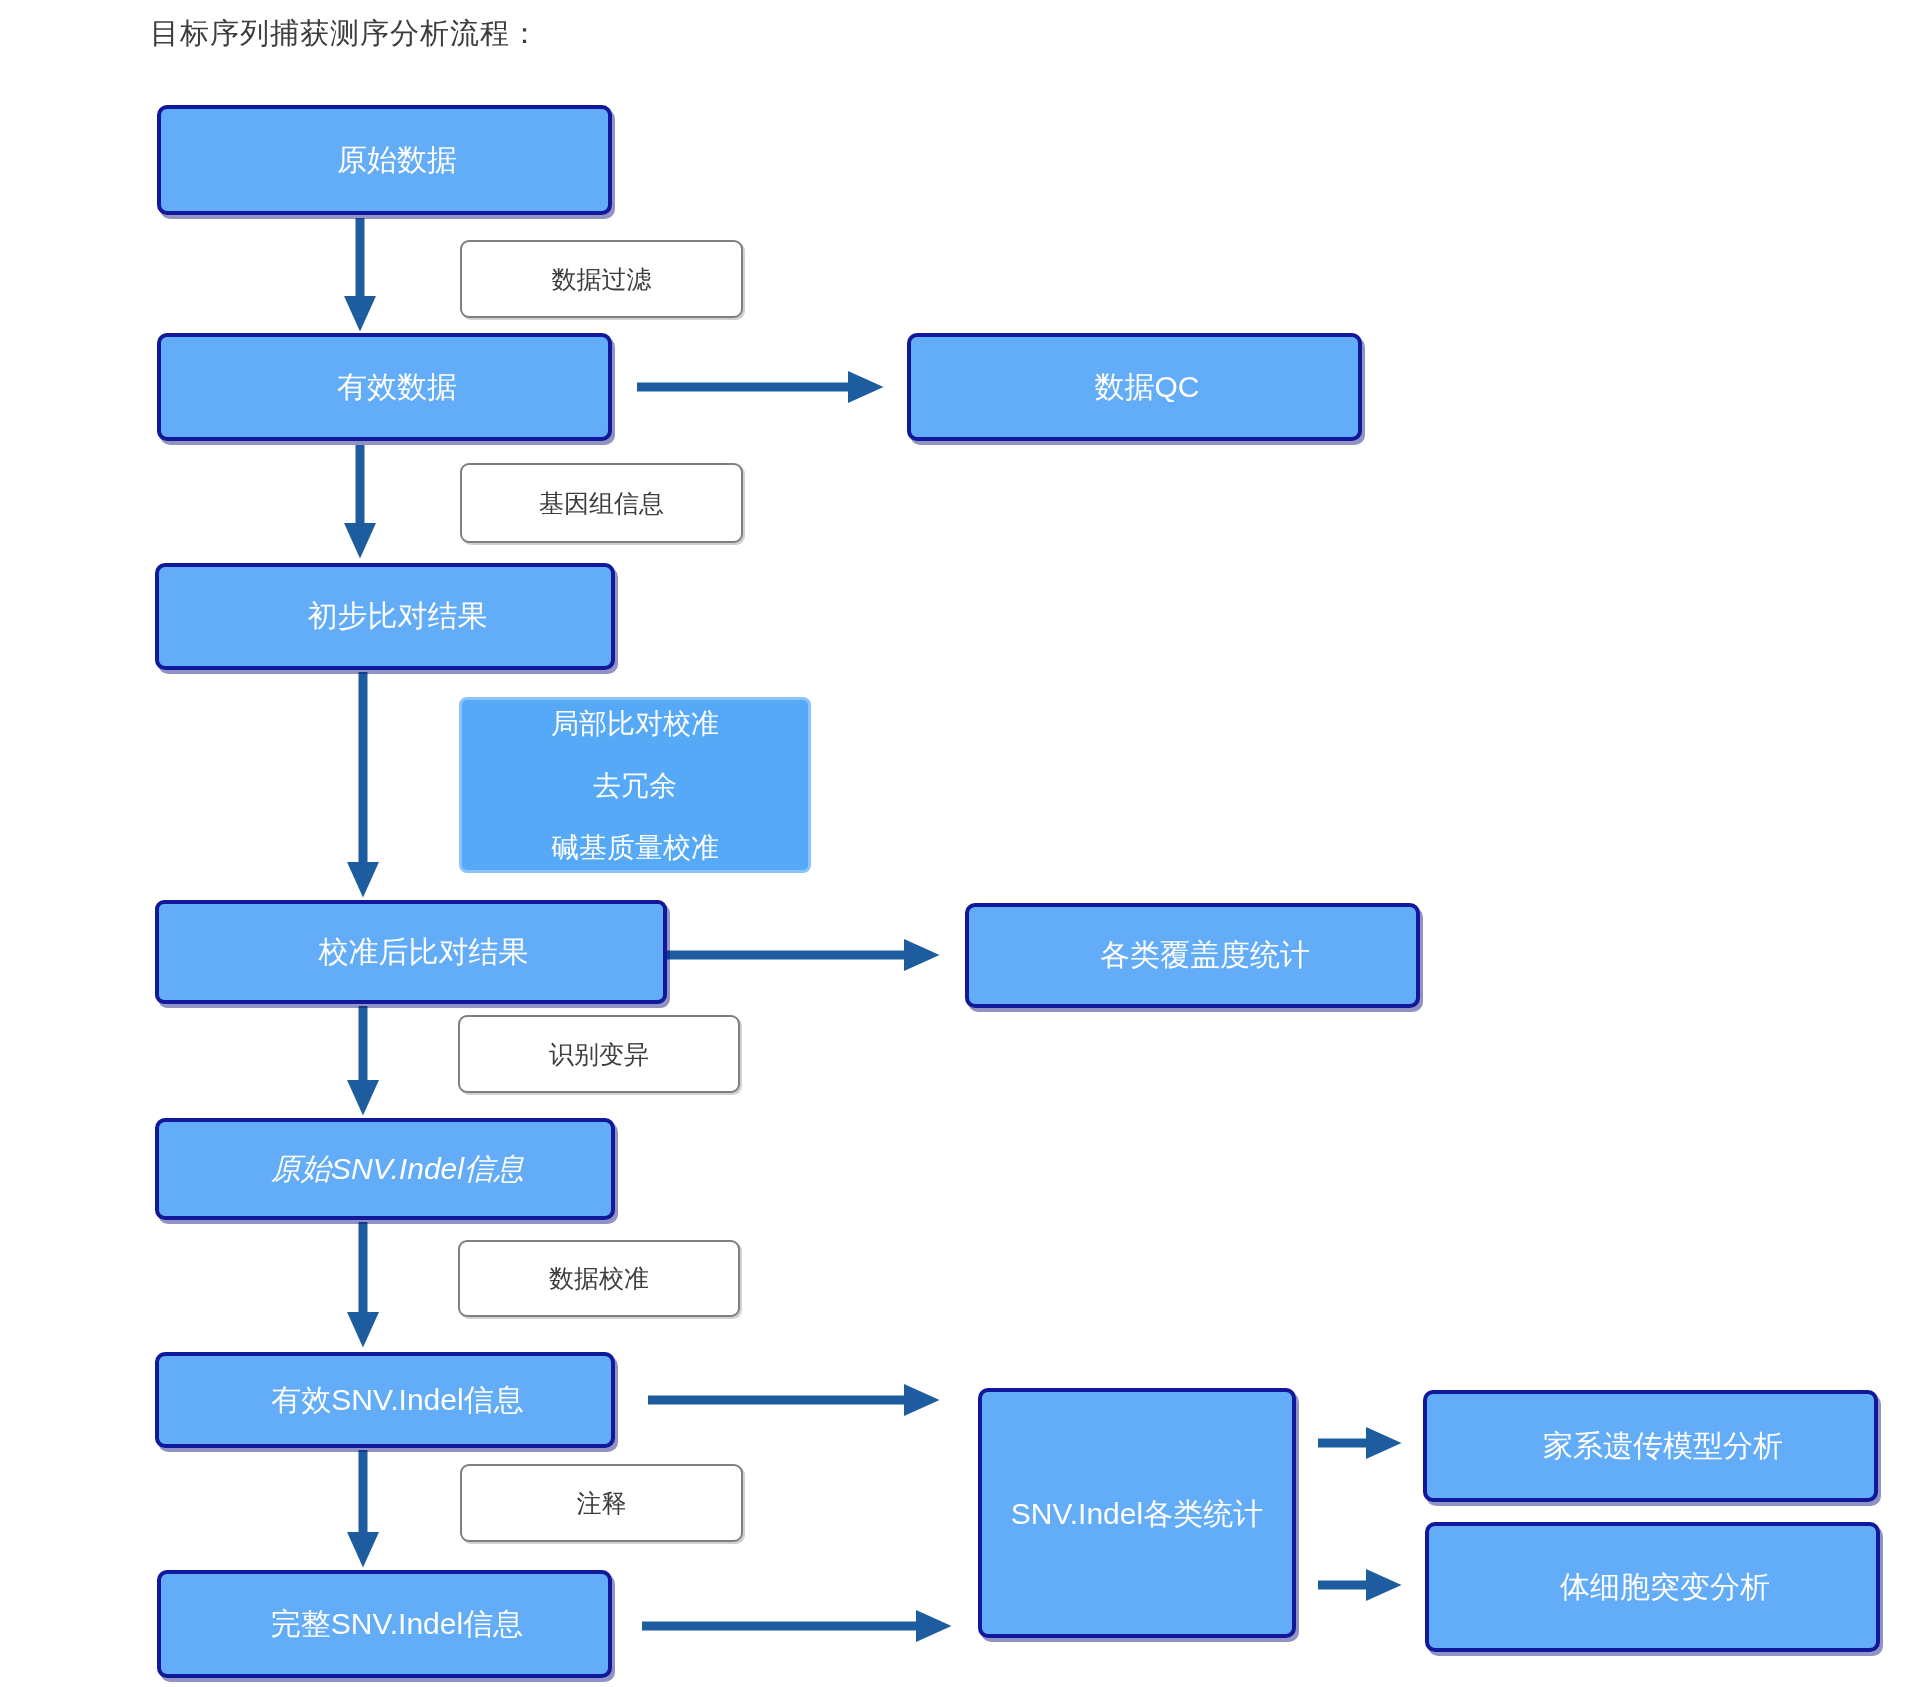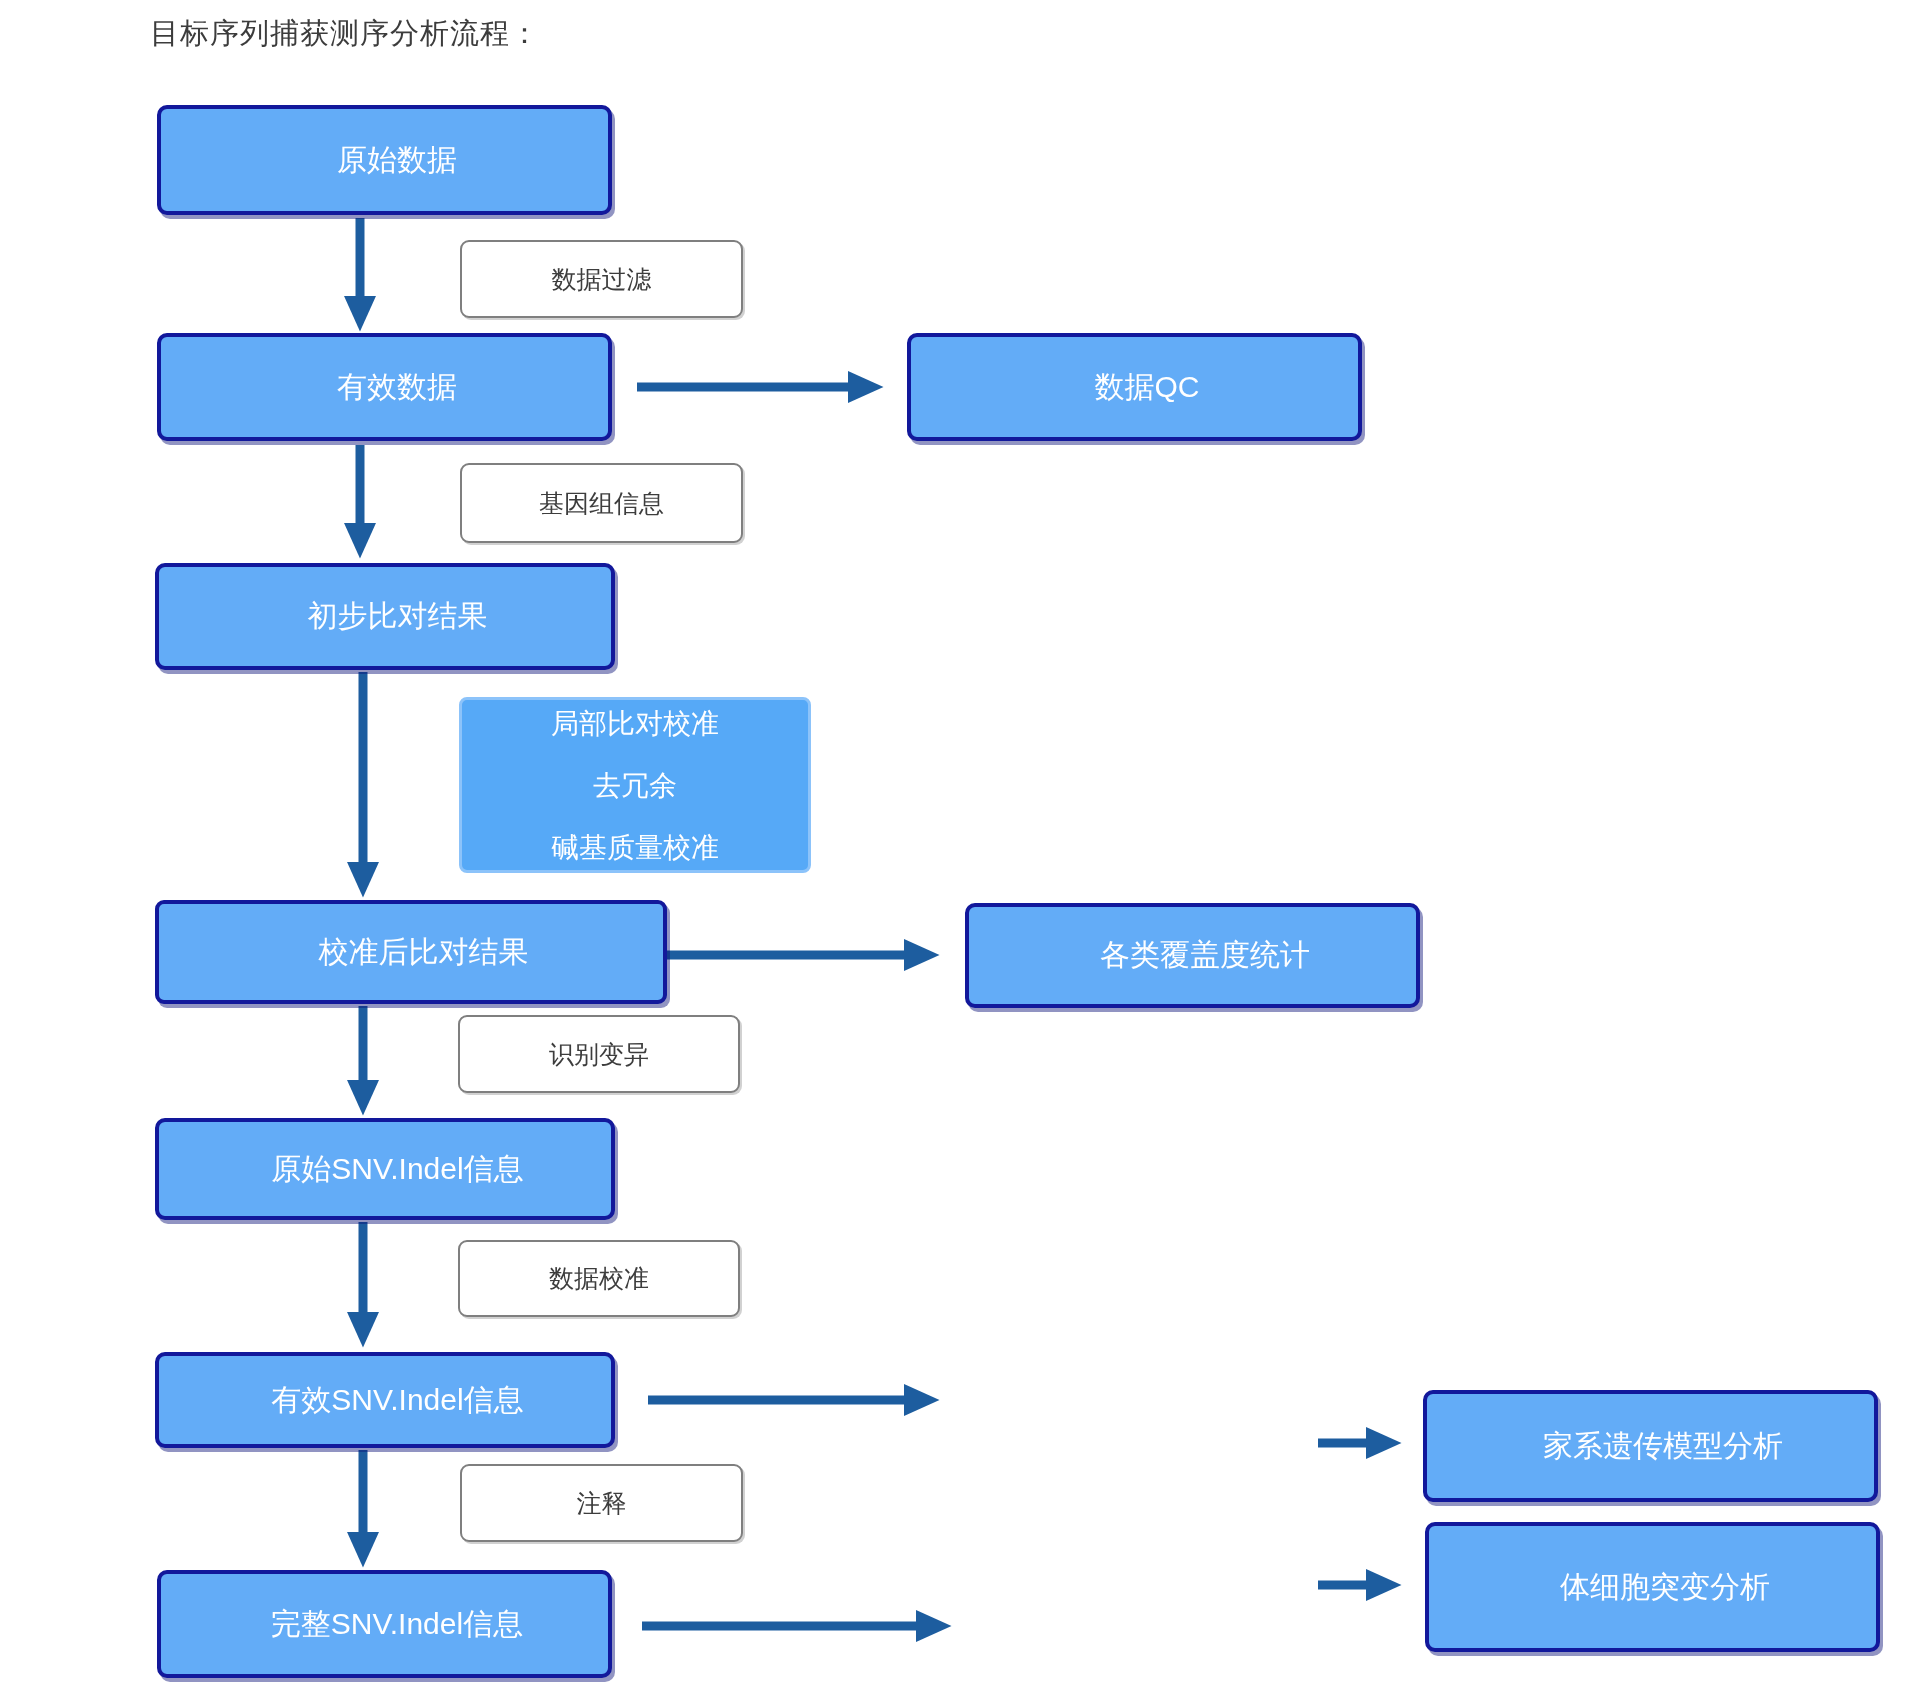--- a/index.html
+++ b/index.html
@@ -119,28 +119,29 @@
     <div>去冗余</div>
     <div>碱基质量校准</div>
   </div>
 
   <div class="node" style="left:155px; top:900px; width:512px; height:104px;border-radius:9px;">校准后比对结果</div>
 
   <div class="node" style="left:965px; top:903px; width:455px; height:105px;">各类覆盖度统计</div>
 
   <div class="step" style="left:458px; top:1015px; width:282px; height:78px;">识别变异</div>
 
-  <div class="node" style="left:155px; top:1118px; width:460px; height:102px;">原始SNV.Indel信息</div>
+  <div class="node" style="left:155px; top:1118px; width:460px; height:102px;font-style:italic;">原始SNV.Indel信息</div>
 
   <div class="step" style="left:458px; top:1240px; width:282px; height:77px;">数据校准</div>
 
   <div class="node" style="left:155px; top:1352px; width:460px; height:96px;">有效SNV.Indel信息</div>
 
   <div class="step" style="left:460px; top:1464px; width:283px; height:78px;">注释</div>
 
   <div class="node" style="left:157px; top:1570px; width:455px; height:108px;">完整SNV.Indel信息</div>
 
+  <div class="node multiline" style="left:978px; top:1388px; width:318px; height:250px;">SNV.Indel各类统计</div>
 
   <div class="node" style="left:1423px; top:1390px; width:455px; height:112px;">家系遗传模型分析</div>
 
   <div class="node" style="left:1425px; top:1522px; width:455px; height:130px;">体细胞突变分析</div>
 
 </div>
 
 </body></html>

